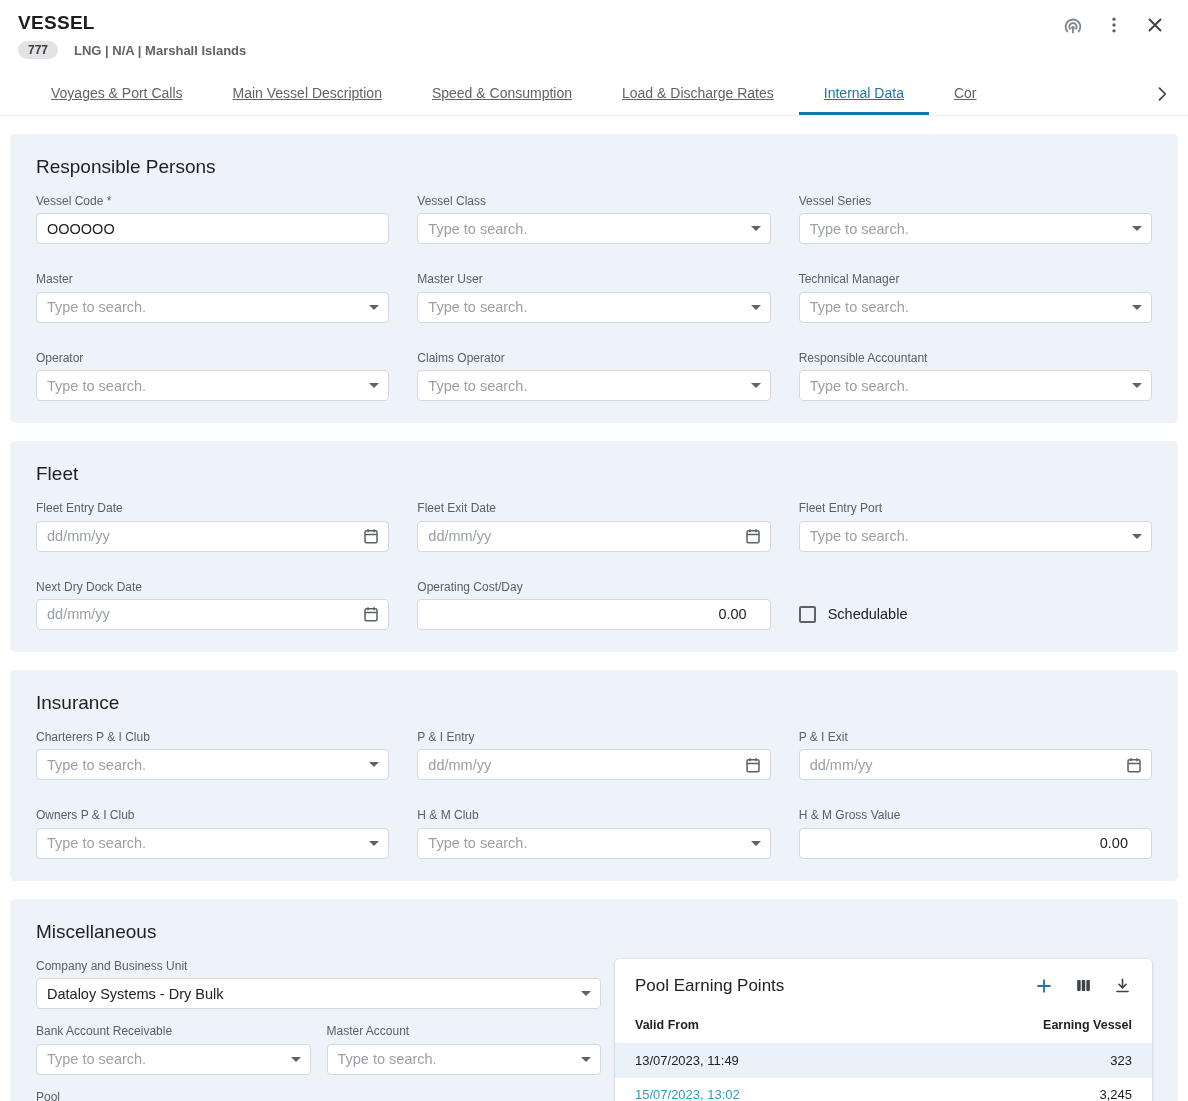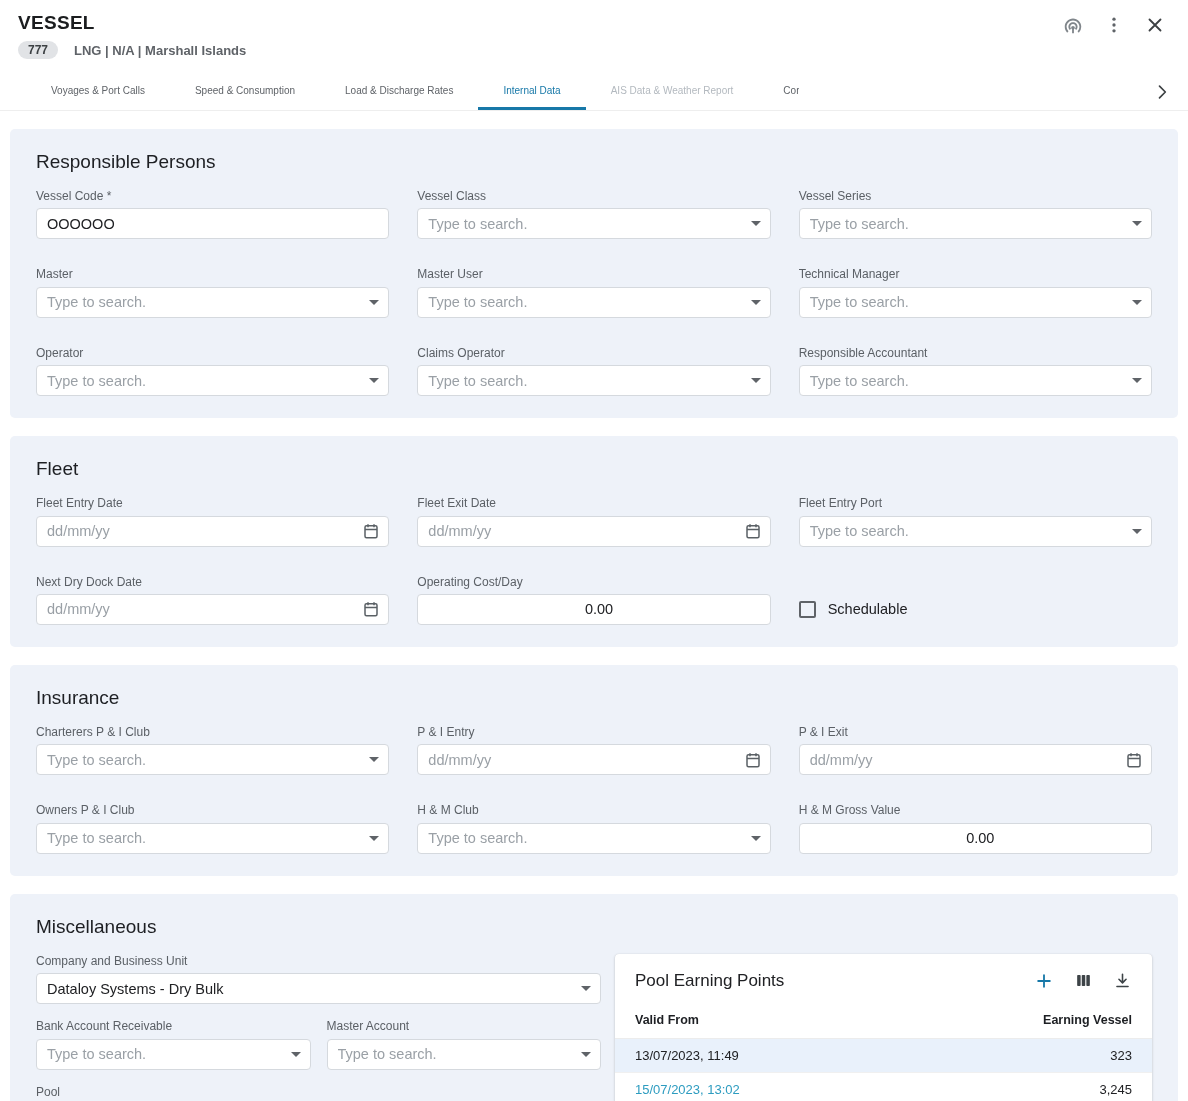--- a/index.html
+++ b/index.html
@@ -18,40 +18,40 @@
   .hdr{position:relative;padding:12px 20px 0 18px;}
   .hdr-title{font-size:19px;font-weight:700;letter-spacing:.3px;color:#1b1d1f;}
   .hdr-sub{display:flex;align-items:center;gap:16px;margin-top:7px;}
   .badge{background:#E1E3E6;color:#3c4043;font-size:12px;font-weight:700;
          border-radius:10px;padding:3px 10px;line-height:1;}
   .sub-text{font-size:13px;color:#5f6368;font-weight:700;}
   .hdr-icons{position:absolute;top:14px;right:22px;display:flex;align-items:center;gap:20px;}
   .icon-btn{display:inline-flex;align-items:center;justify-content:center;cursor:pointer;background:none;border:none;padding:0;}
   
   .tabs{display:flex;align-items:stretch;margin-top:14px;padding:0 16px 0 26px;border-bottom:1px solid #eeeeee;}
-  .tab{padding:12px 25px 11px;font-size:10px;color:#5f6368;cursor:pointer;white-space:nowrap;border-bottom:3px solid transparent;}
+  .tab{padding:12px 25px 11px;font-size:14px;color:#5f6368;cursor:pointer;white-space:nowrap;border-bottom:3px solid transparent;text-decoration:underline;}
   .tab.active{color:var(--accent);font-weight:500;border-bottom-color:var(--accent);}
   .tab.disabled{color:#b3b9bf;}
   .tab.truncated{overflow:hidden;max-width:52px;padding-right:0;}
   .tab-scroll{margin-left:auto;display:flex;align-items:center;padding-left:4px;cursor:pointer;}
   
   .section{background:var(--section-bg);border-radius:5px;margin:18px 10px;padding:14px 16px 22px;}
   .section-title{font-size:19px;font-weight:500;color:#1d1f23;margin:8px 0 16px;padding-left:10px;}
   .grid3{display:grid;grid-template-columns:repeat(3,1fr);column-gap:17px;row-gap:15px;padding:0 10px;gap:28px;}
   
   .field{display:flex;flex-direction:column;}
   .label{font-size:12px;color:#5b6066;margin-bottom:5px;line-height:1.2;}
   .control{position:relative;height:31px;background:#fff;border:1px solid #d5d9de;border-radius:4px;display:flex;align-items:center;}
   .control input{
     border:none;outline:none;background:transparent;width:100%;height:100%;
     padding:0 10px;font-size:14.5px;color:#202124;font-family:"Liberation Sans", sans-serif;border-radius:4px;
   }
   .control input::placeholder{color:#9aa0a6;opacity:1;}
   .control.has-icon input{padding-right:34px;}
-  .control input.num{text-align:center;padding-right:0;}
+  .control input.num{text-align:right;padding-right:23px;}
   .caret-wrap{position:absolute;right:9px;top:0;height:100%;display:flex;align-items:center;cursor:pointer;}
   .caret{width:0;height:0;border-left:5px solid transparent;border-right:5px solid transparent;border-top:5px solid #5f6368;}
   .cal{position:absolute;right:8px;top:0;height:100%;display:flex;align-items:center;cursor:pointer;}
   
   .checkbox{display:flex;align-items:center;gap:12px;cursor:pointer;}
   .cb-box{width:17px;height:17px;border:2px solid #5f6368;border-radius:2px;background:transparent;flex:0 0 auto;}
   .cb-text{font-size:14.5px;color:#202124;}
   .cb-inline{align-self:end;padding-bottom:7px;}
   .cb-standalone{margin:26px 0 4px;padding-left:10px;}
   
@@ -97,24 +97,24 @@
     <span class="icon-btn">
       <svg width="22" height="22" viewBox="0 0 24 24" fill="none" stroke="#3c4043" stroke-width="2" stroke-linecap="round">
           <path d="M6 6l12 12M18 6L6 18"></path>
         </svg>
     </span>
   </div>
 </div>
 
 <div class="tabs">
   <div class="tab">Voyages &amp; Port Calls</div>
+  <div class="tab">Main Vessel Description</div>
   <div class="tab">Speed &amp; Consumption</div>
   <div class="tab">Load &amp; Discharge Rates</div>
   <div class="tab active">Internal Data</div>
-  <div class="tab disabled">AIS Data &amp; Weather Report</div>
   <div class="tab truncated">Cor</div>
   <div class="tab-scroll">
     <svg width="20" height="20" viewBox="0 0 24 24" fill="none" stroke="#3c4043" stroke-width="2" stroke-linecap="round" stroke-linejoin="round">
         <path d="M9 5l7 7-7 7"></path>
       </svg>
   </div>
 </div>
 
 <div class="section">
   <div class="section-title">Responsible Persons</div>

